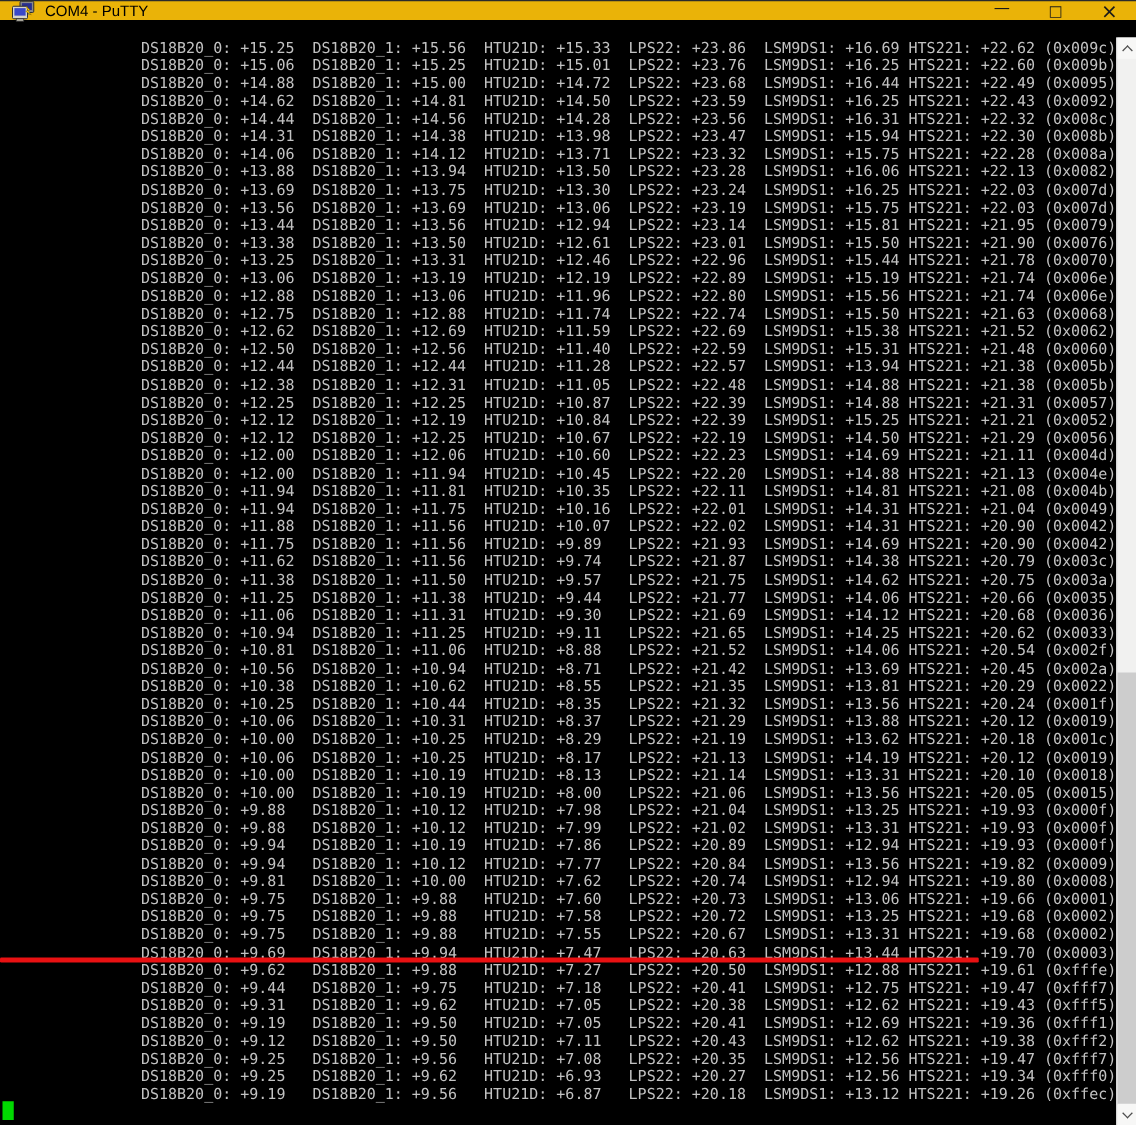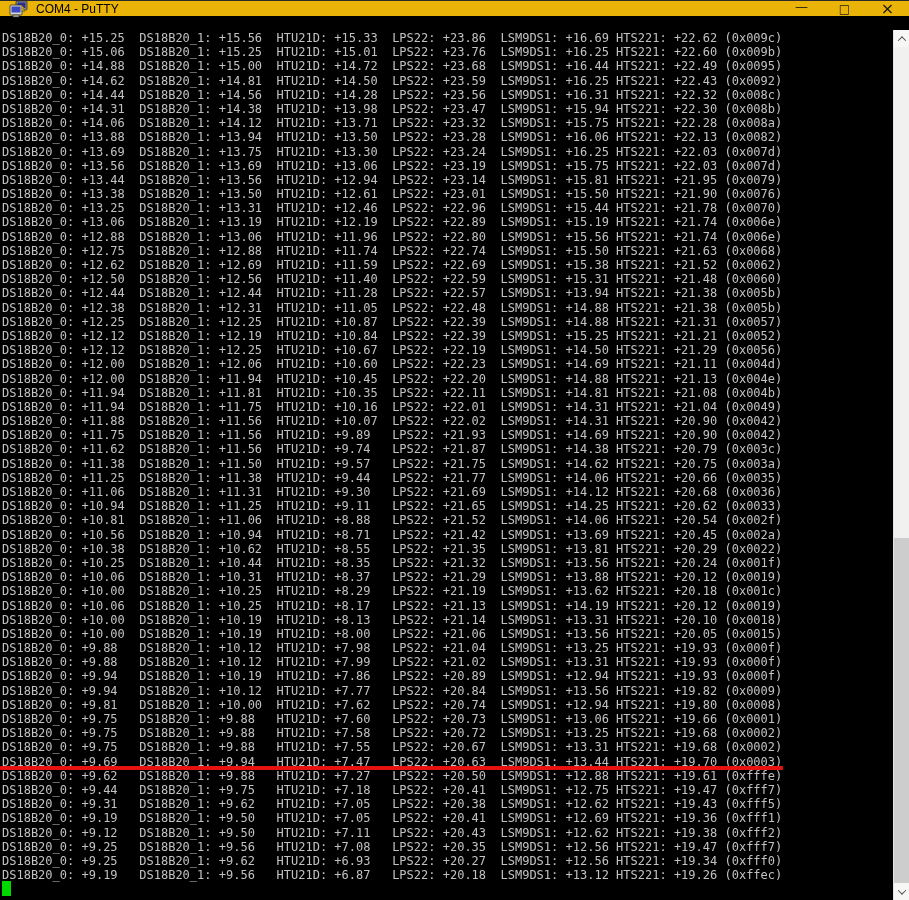--- a/index.html
+++ b/index.html
@@ -25,21 +25,21 @@
     width: 43px; height: 100%; display: flex; align-items: center; justify-content: center;
     font-size: 13px; color: #1a1a1a; cursor: default; background: transparent; border: none;
     font-family: "DejaVu Sans", sans-serif;
   }
   .caption-btn.min span { position: relative; top: -2px; }
   .caption-btn.max span { font-size: 12px; }
   .caption-btn.close span { font-size: 16px; }
   
   .terminal {
     position: absolute; top: 30px; left: 0; width: 893px; height: 870px;
-    background: #000; overflow: hidden;
+    background: #000; overflow: hidden; text-align: right;
   }
   .lines {
     position: absolute; top: 1px; left: 2px; right: 0;
     font-family: "DejaVu Sans Mono", monospace;
     font-size: 12px; line-height: 14.2px;
     color: #c2c2c2; white-space: pre;
   }
   .term-line { height: 14.2px; }
   .hl-line {
     position: absolute; left: 0; width: 783px; height: 4px;

